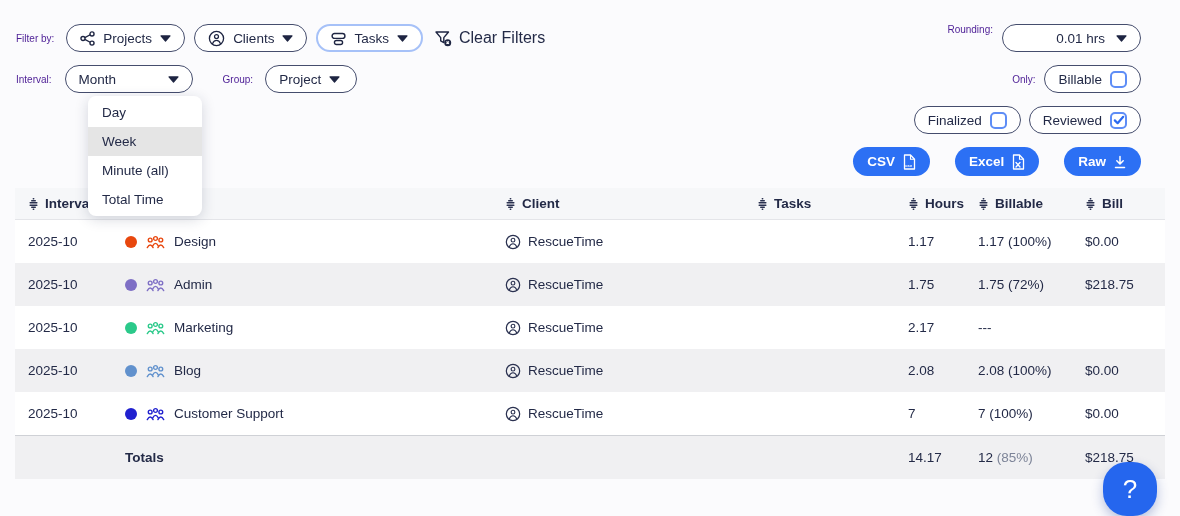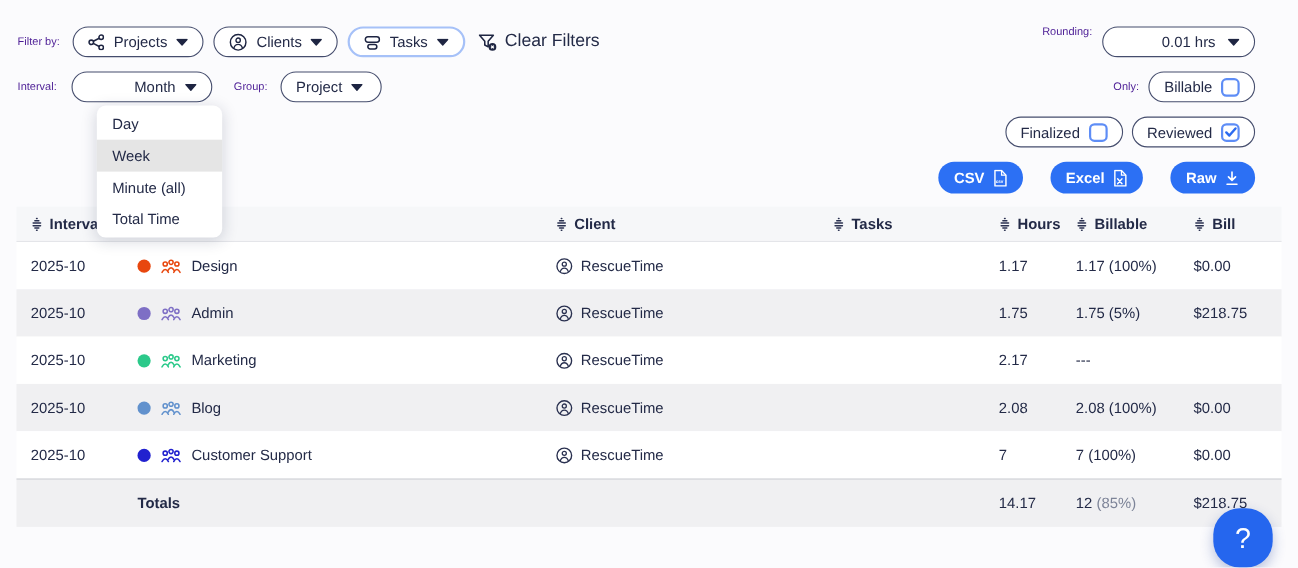--- a/index.html
+++ b/index.html
@@ -18,23 +18,23 @@
   }
   .pill.selected{border:2px solid #a6c1f8}
   .pill .ic{display:inline-flex;color:#1e2542}
   .pill .caret{display:inline-flex;color:#1e2542}
 
   
   .l1{position:absolute;top:24px;left:16px;display:flex;align-items:center}
   .l1 .pills{display:flex;gap:9px;margin-left:12px}
   .clear{display:inline-flex;align-items:center;gap:7px;margin-left:11px;font-size:16px;cursor:pointer}
   .l2{position:absolute;top:65px;left:16px;display:flex;align-items:center}
-  .pill.month{width:128px;justify-content:flex-end;margin-left:13px}
+  .pill.month{width:128px;justify-content:space-between;margin-left:13px}
   .pill.project{width:92px;justify-content:flex-start;margin-left:12px}
-  .gap20{margin-left:20px}
+  .gap20{margin-left:30px}
 
   .r1{position:absolute;top:24px;right:39px;display:flex;align-items:flex-start;gap:9px}
   .pill.rounding{width:139px;justify-content:flex-end;gap:11px}
   .r2{position:absolute;top:65px;right:39px;display:flex;align-items:center;gap:9px}
   .r3{position:absolute;top:106px;right:39px;display:flex;align-items:center;gap:8px}
   .r4{position:absolute;top:147px;right:39px;display:flex;align-items:center;gap:25px}
 
   .cb{width:17px;height:17px;border:2px solid #5e8df6;border-radius:5px;background:#fff;
       box-sizing:border-box;display:inline-flex;align-items:center;justify-content:center}
   .cb svg{color:#2b6af0}
@@ -378,21 +378,21 @@
     <div class="cell-client">
       <span class="uic">
           <svg width="16" height="16">
             <use href="#sym-user-circle"></use>
           </svg>
         </span>
       <span>RescueTime</span>
     </div>
     <div></div>
     <div>1.75</div>
-    <div>1.75 (5%)</div>
+    <div>1.75 (72%)</div>
     <div>$218.75</div>
   </div>
 
   <div class="grid trow">
     <div class="pad">2025-10</div>
     <div class="cell-proj">
       <span class="dot" style="background: rgb(43, 201, 138);"></span>
       <span class="team" style="color: rgb(43, 201, 138);">
           <svg width="19" height="14">
             <use href="#sym-team"></use>

